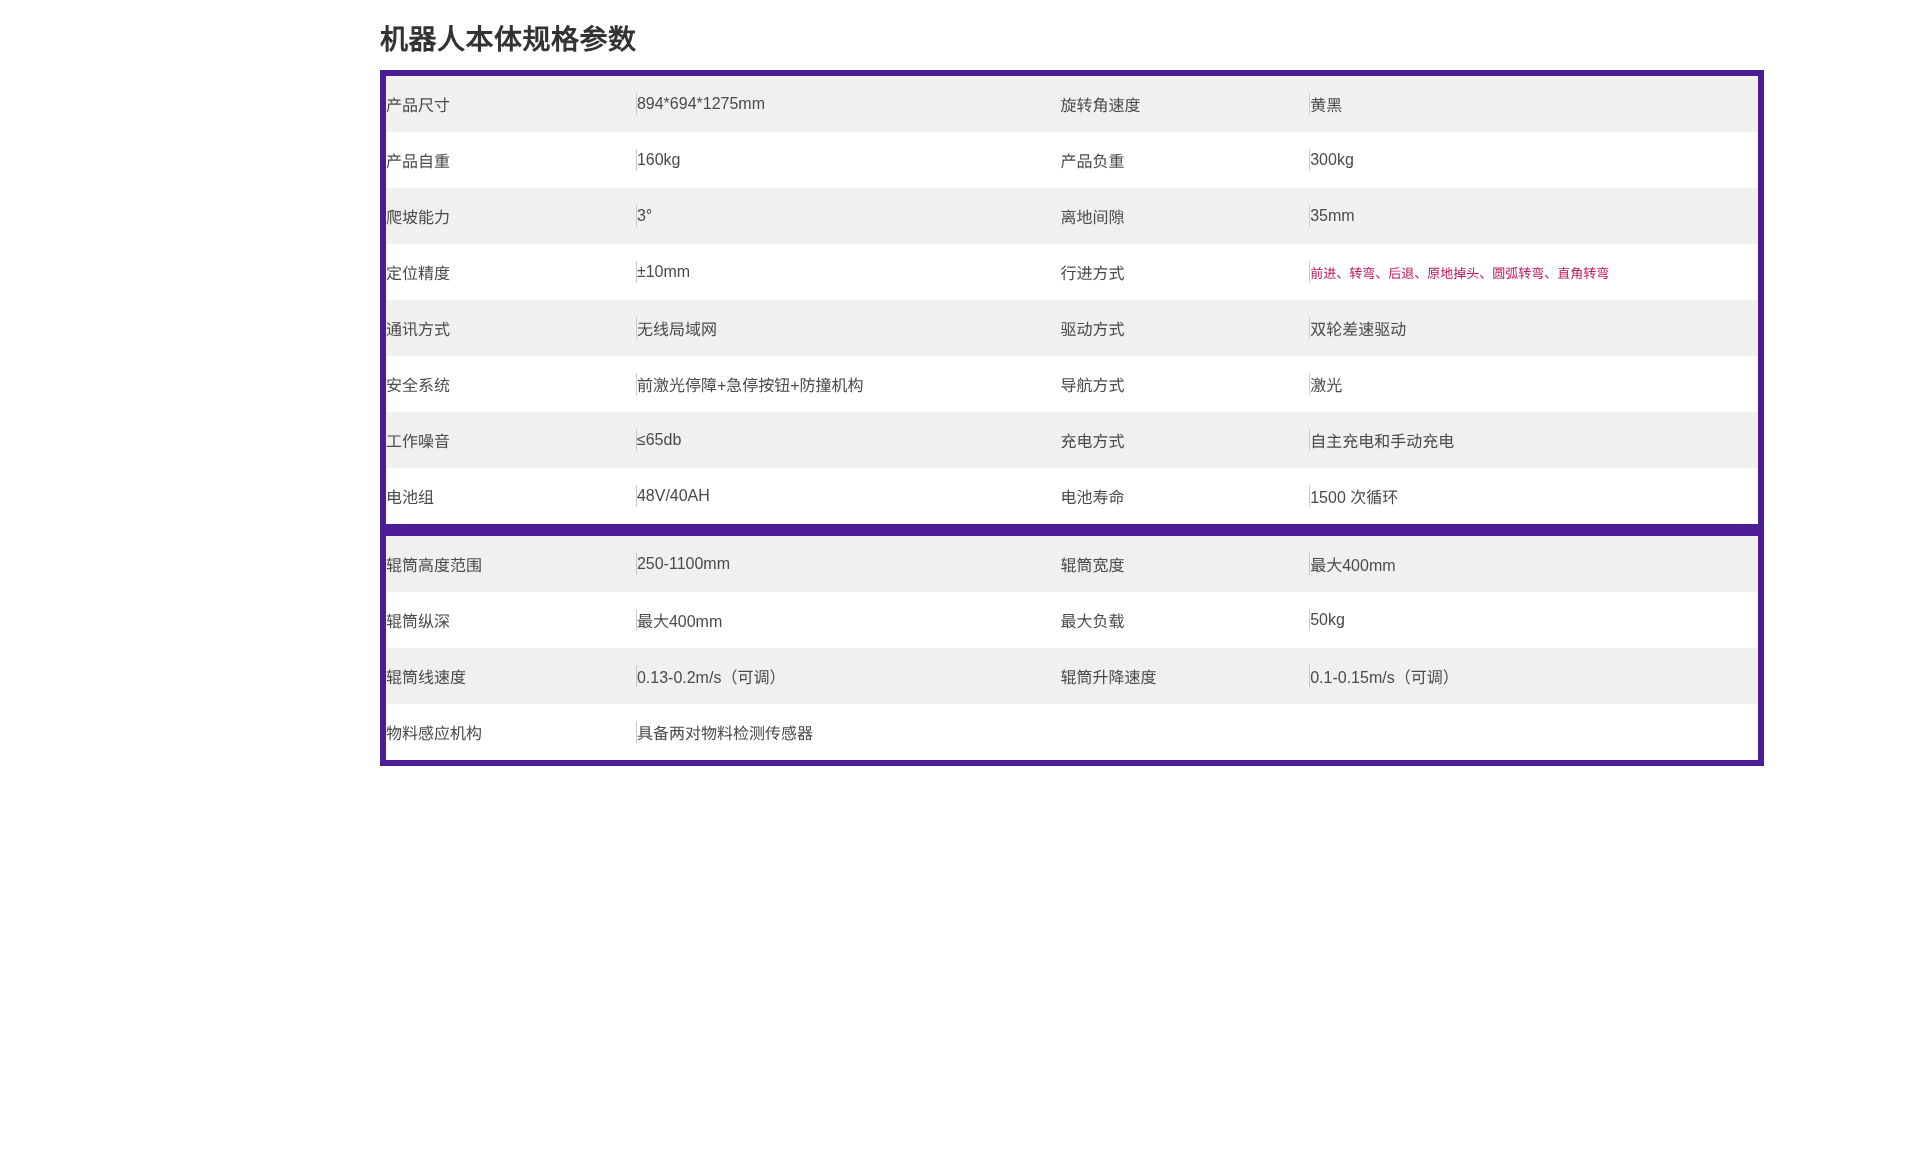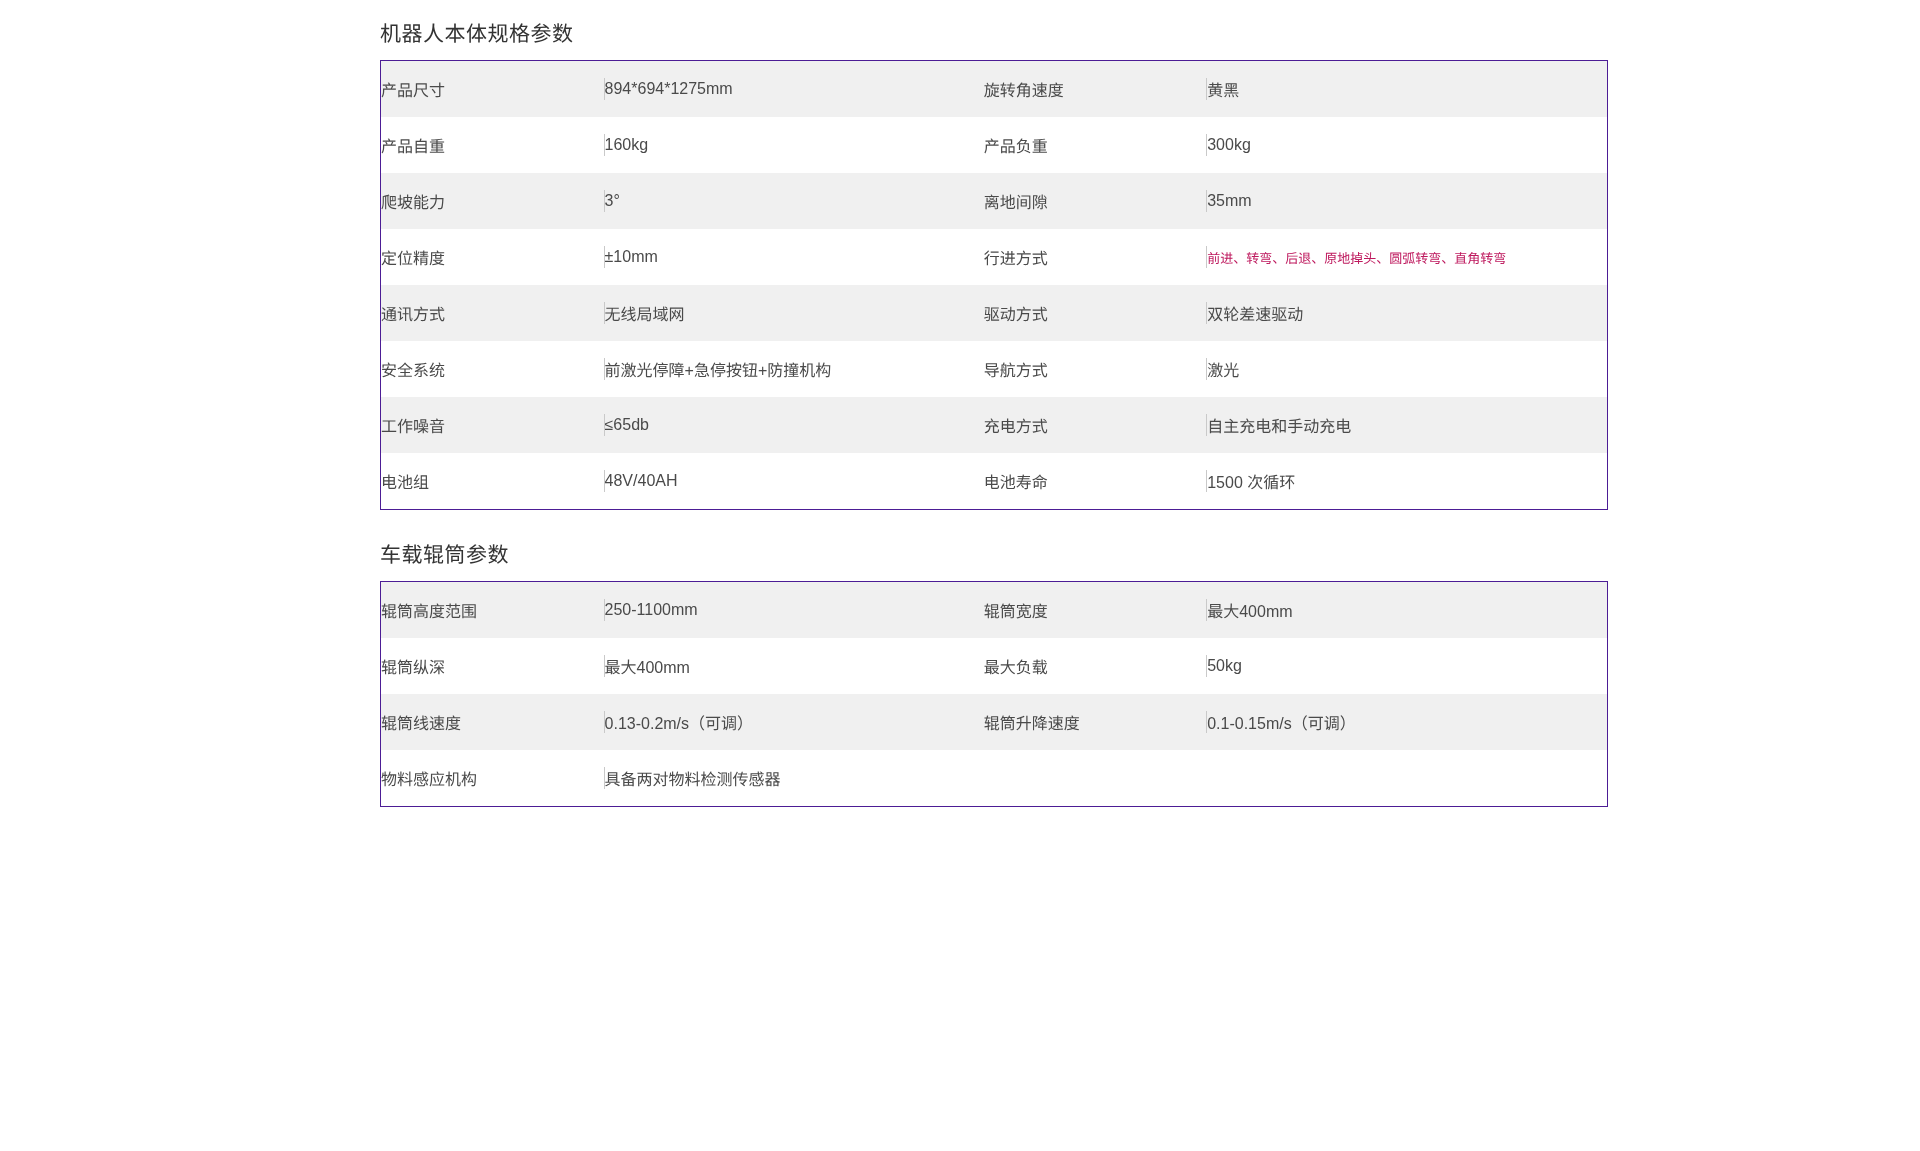--- a/index.html
+++ b/index.html
@@ -17,35 +17,35 @@
     height: 1151px;
     overflow: hidden;
   }
   .content {
     position: absolute;
     left: 380px;
     top: 0;
     width: 1160px;
   }
   .section-title {
-    font-size: 21px;
-    font-weight: normal;
+    font-size: 28px;
+    font-weight: bold;
     color: #333333;
     letter-spacing: 0.5px;
     margin: 0;
     padding: 0;
   }
   #section-1-title { margin-top: 17px; margin-bottom: 13px; }
   #section-2-title { margin-top: 28px; margin-bottom: 13px; }
 
   table.spec-table {
     border-collapse: collapse;
-    width: 1228px;
+    width: 1384px;
     table-layout: fixed;
-    border: 1px solid #4c1d95;
+    border: 6px solid #4c1d95;
   }
   table.spec-table tr.odd   { background: #f0f0f0; }
   table.spec-table tr.even  { background: #ffffff; }
 
   table.spec-table td {
     height: 56px;
     vertical-align: middle;
     font-size: 16px;
     color: #4a4a4a;
     padding: 0;
@@ -134,21 +134,20 @@
         </tr>
         <tr class="even">
           <td class="label">电池组</td>
           <td class="value col1">48V/40AH</td>
           <td class="label col2start">电池寿命</td>
           <td class="value col2">1500 次循环</td>
         </tr>
       </tbody>
     </table>
 
-    <h2 class="section-title" id="section-2-title">车载辊筒参数</h2>
 
     <table class="spec-table">
       <tbody>
         <tr class="odd">
           <td class="label">辊筒高度范围</td>
           <td class="value col1">250-1100mm</td>
           <td class="label col2start">辊筒宽度</td>
           <td class="value col2">最大400mm</td>
         </tr>
         <tr class="even">

